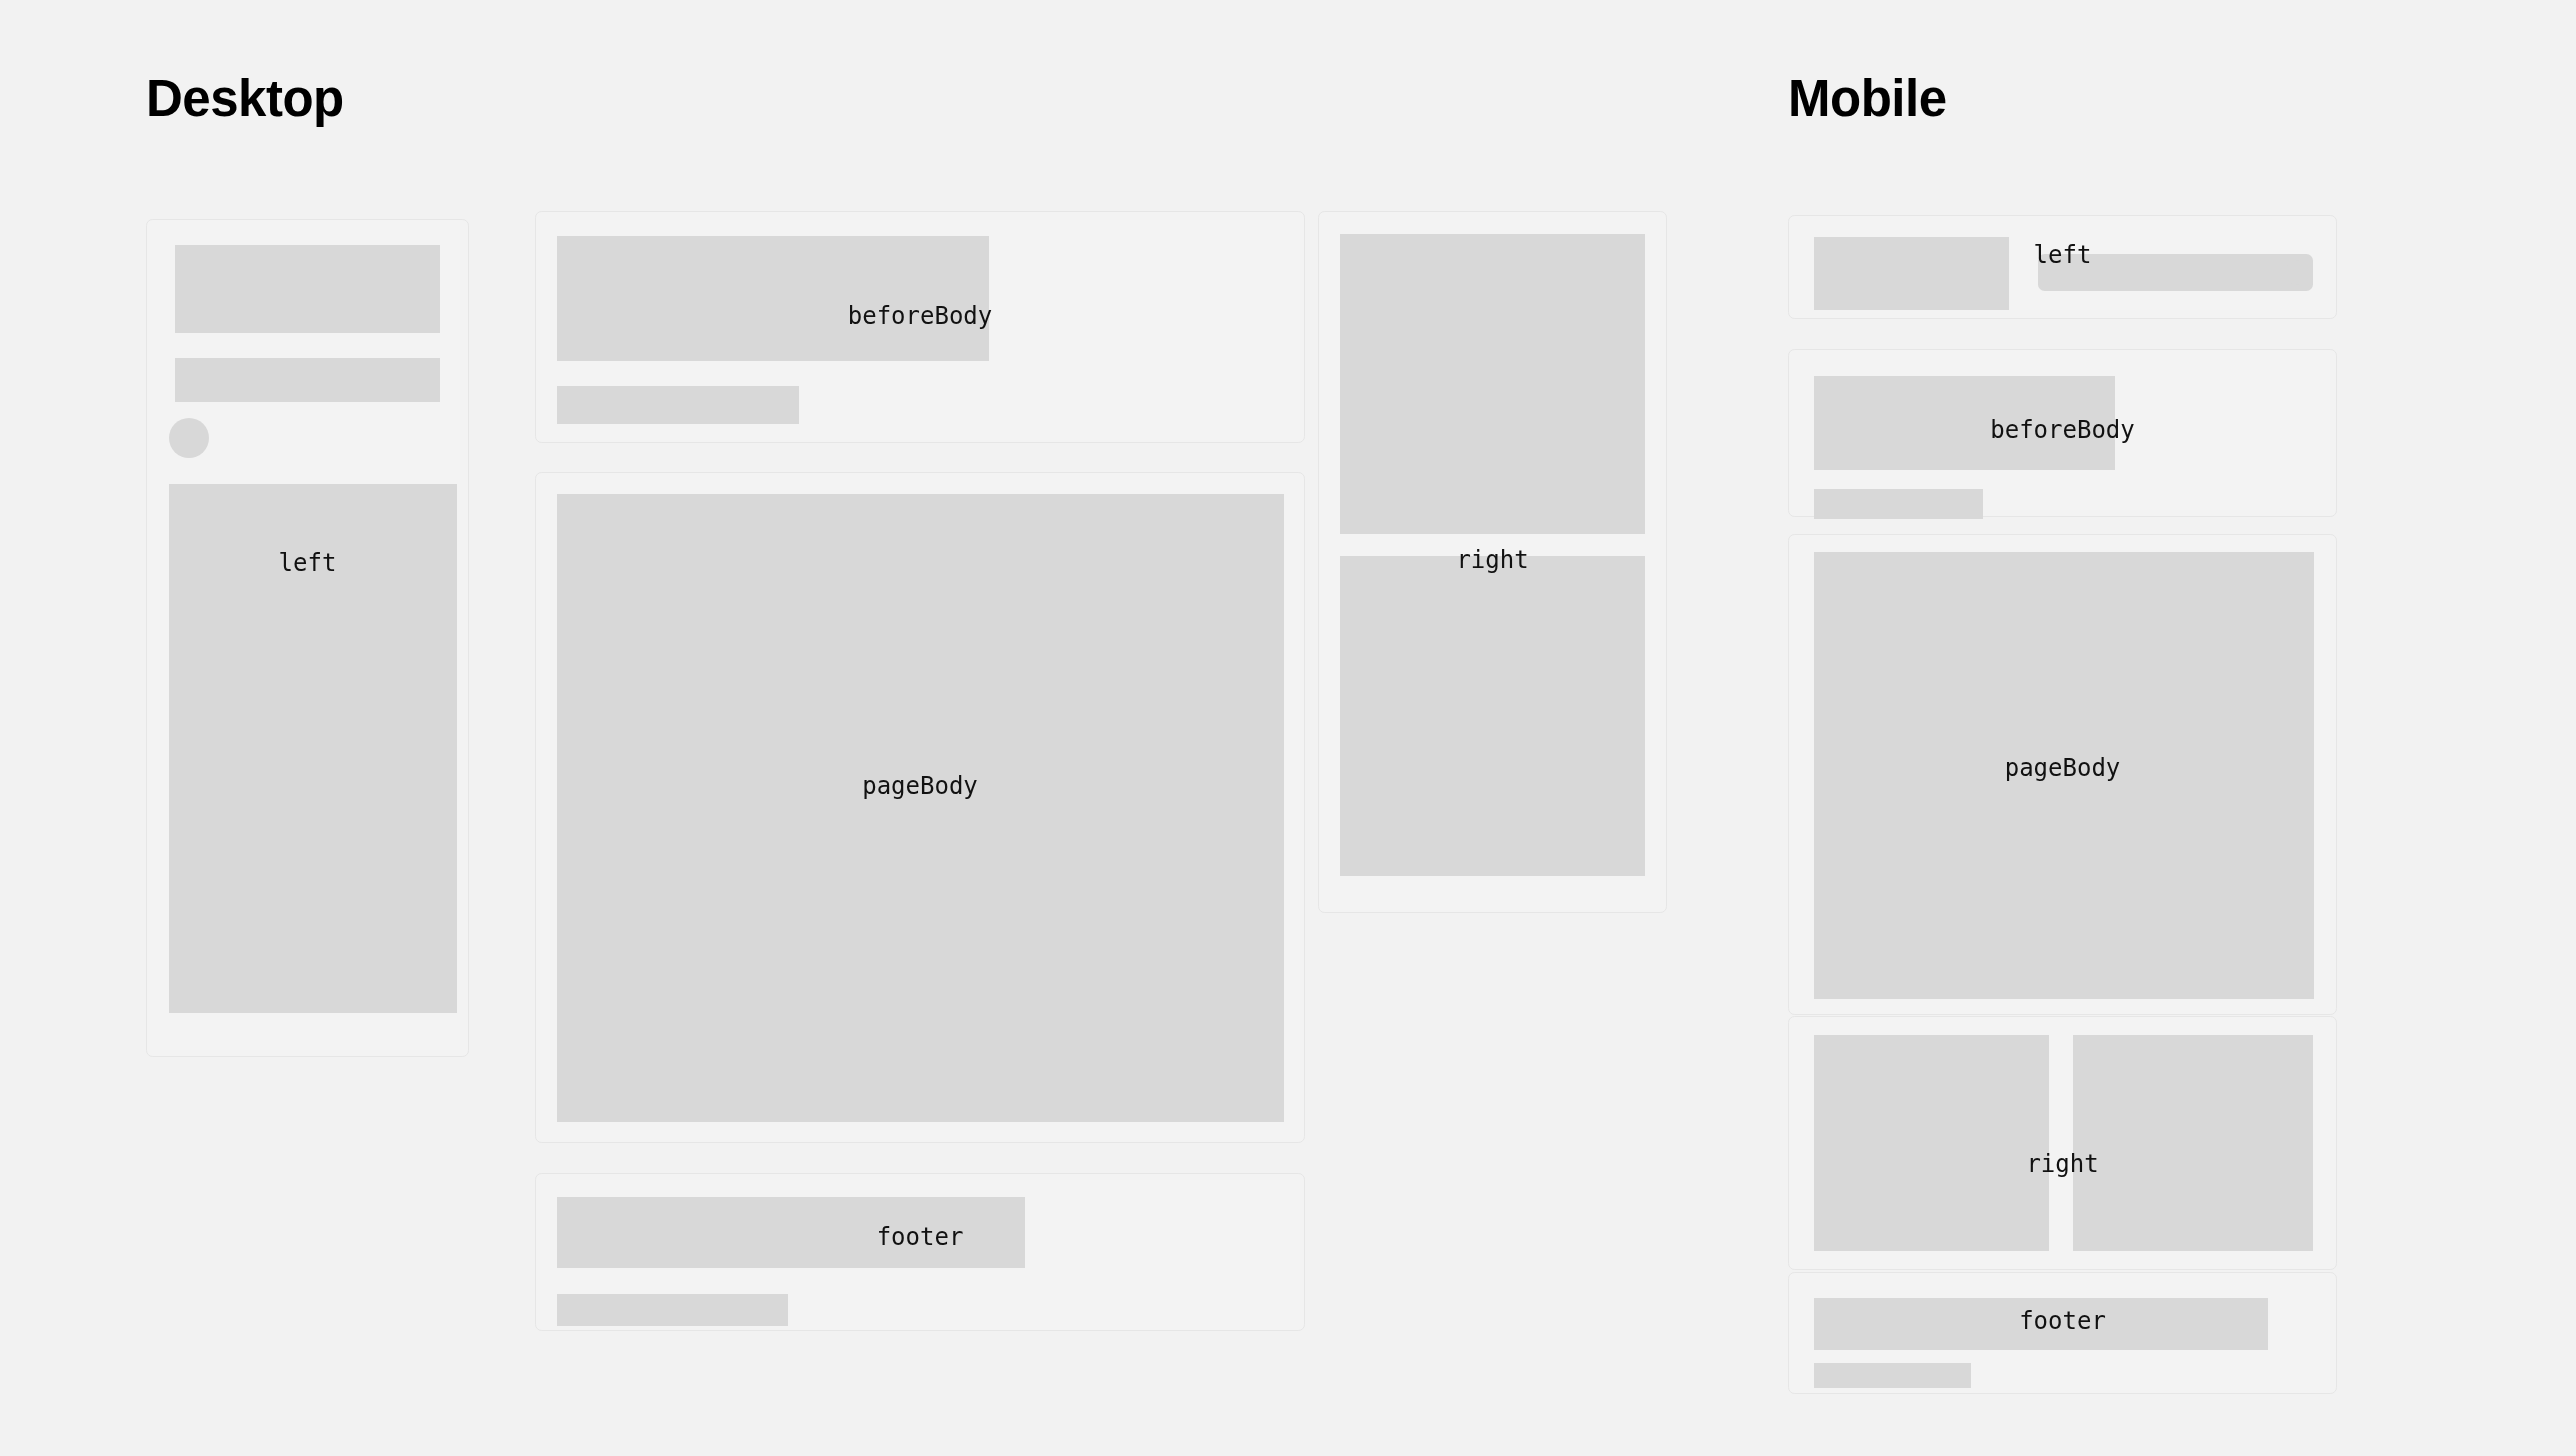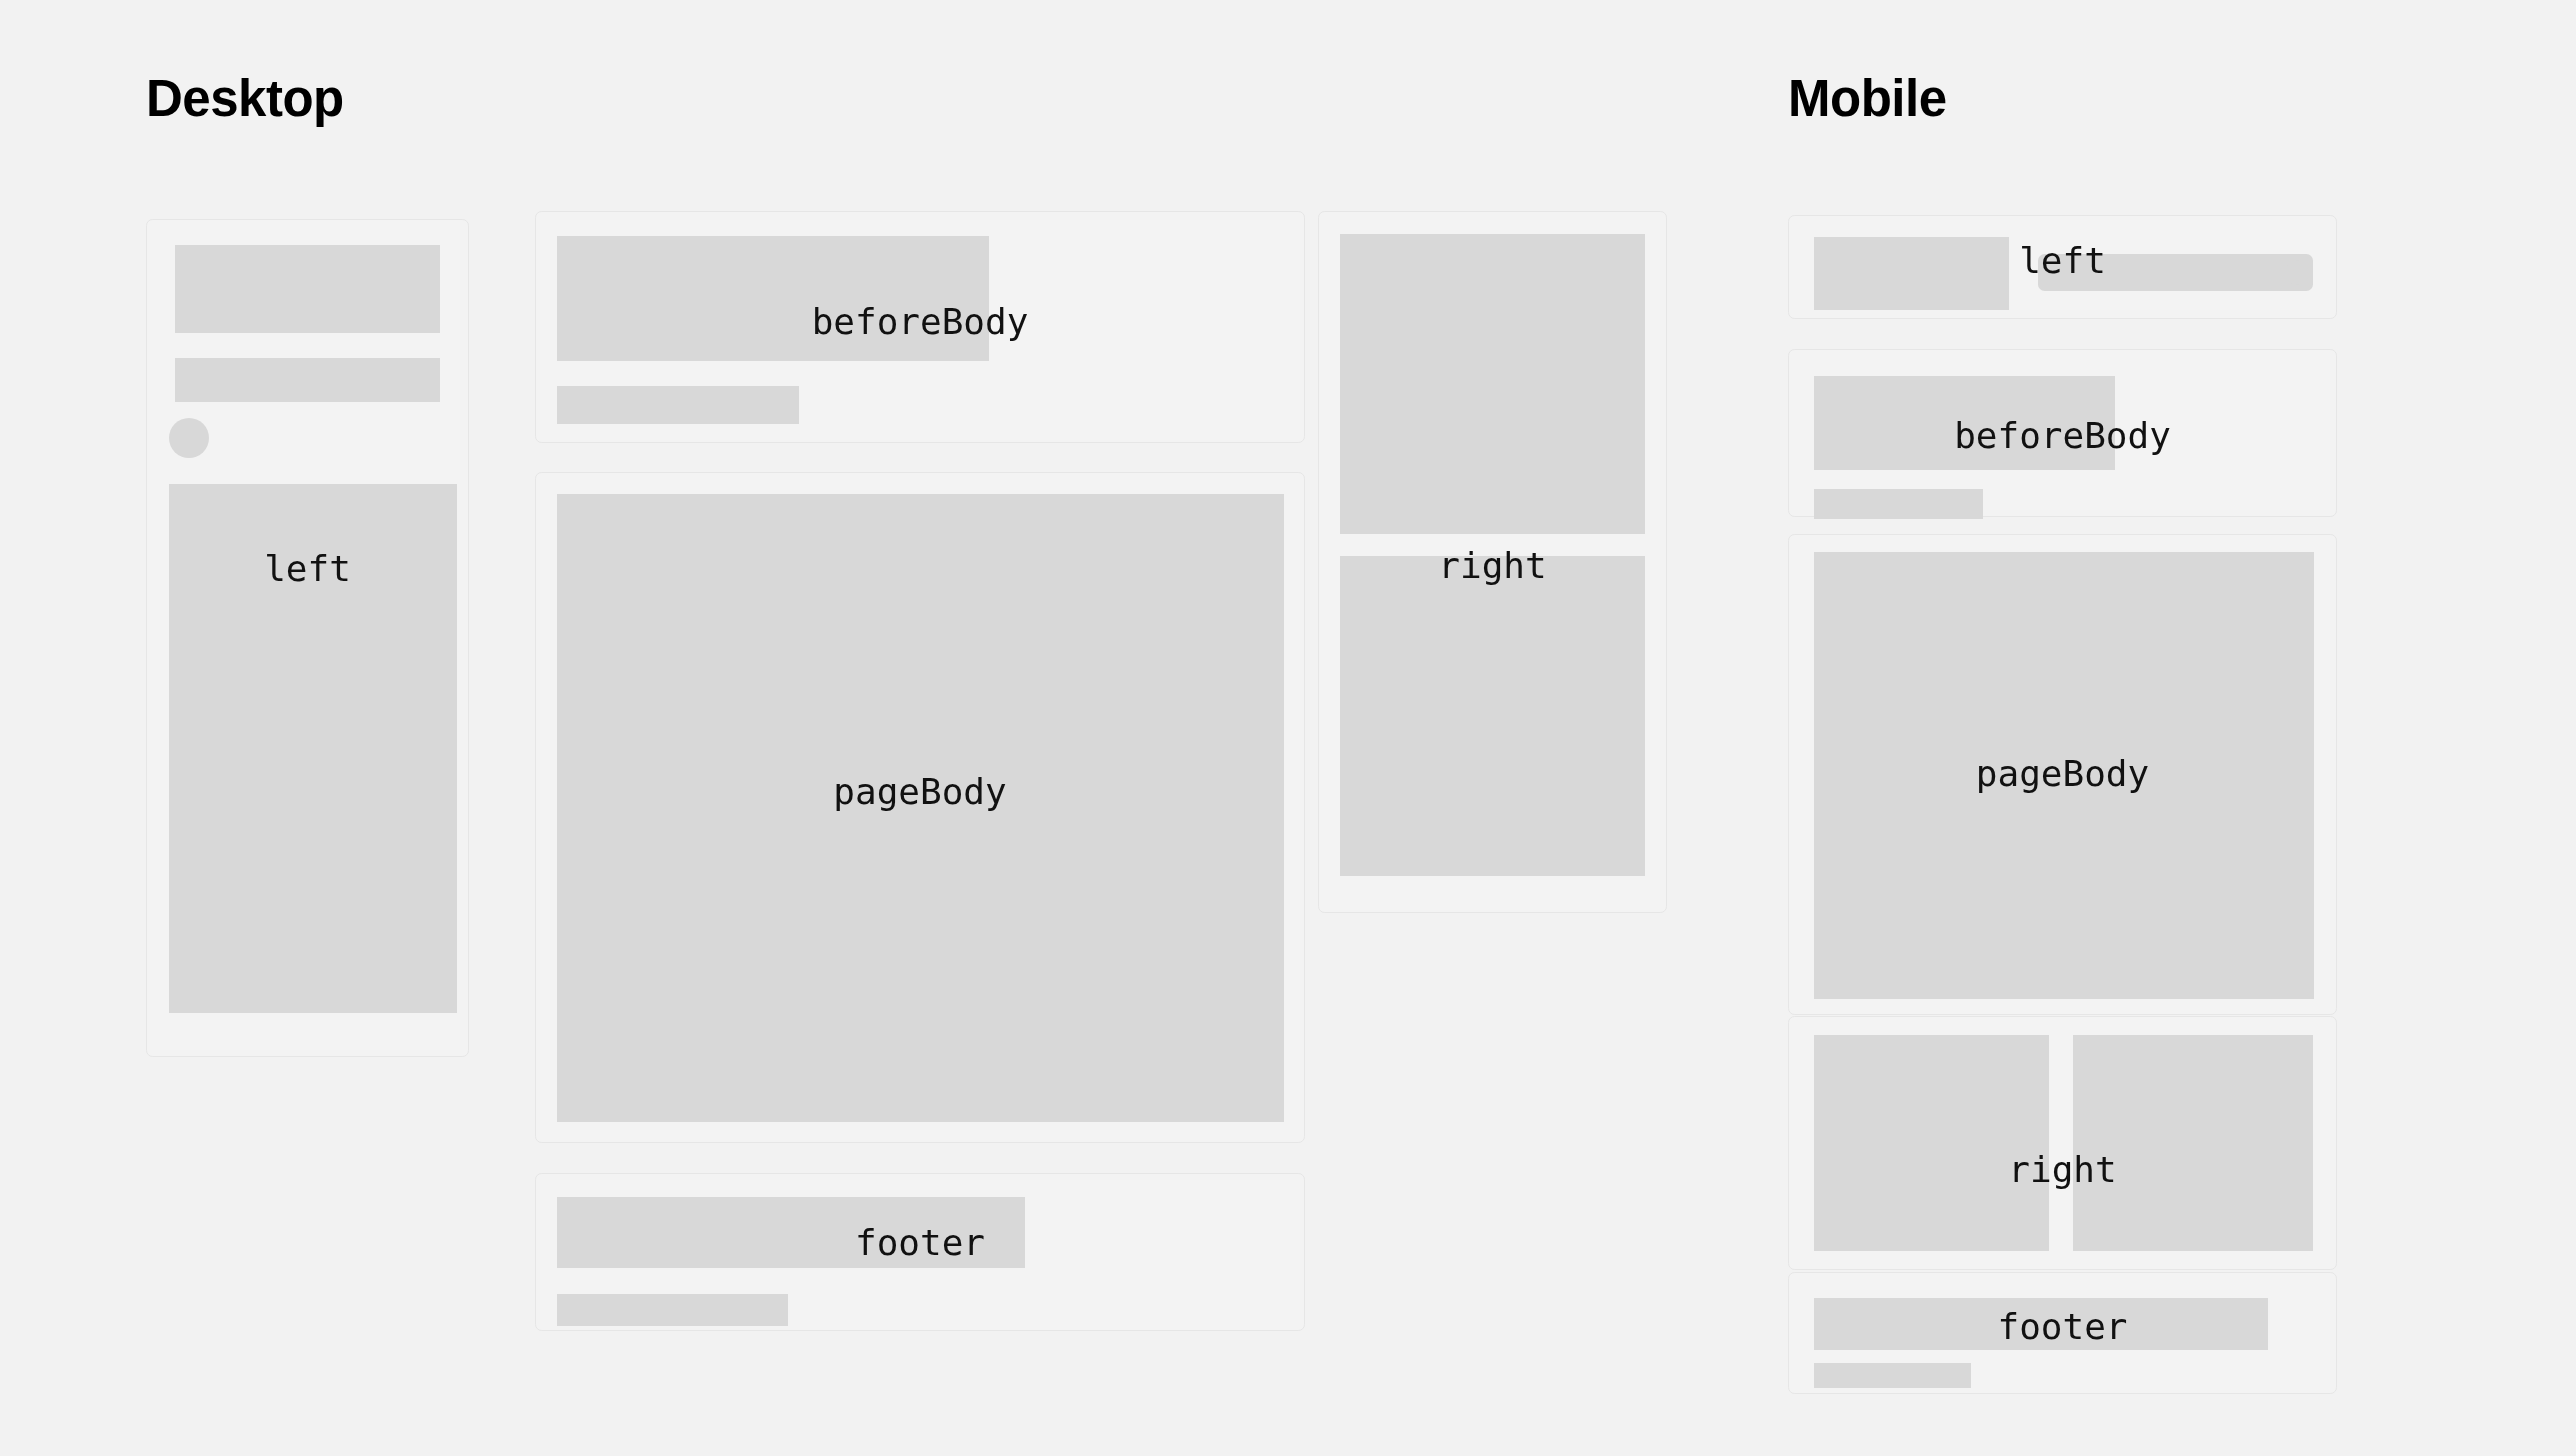--- a/index.html
+++ b/index.html
@@ -43,21 +43,21 @@
     background: #d8d8d8;
     box-sizing: border-box;
   }
   .skel.rounded { border-radius: 6.6px; }
   .skel.circle  { border-radius: 50%; }
 
   
   .slot-label {
     position: absolute;
     font-family: "DejaVu Sans Mono", "Liberation Mono", monospace;
-    font-size: 36px;
+    font-size: 24px;
     color: #111111;
     line-height: 1;
     white-space: nowrap;
     text-align: center;
     pointer-events: none;
   }
 </style>
 </head>
 <body>
 

